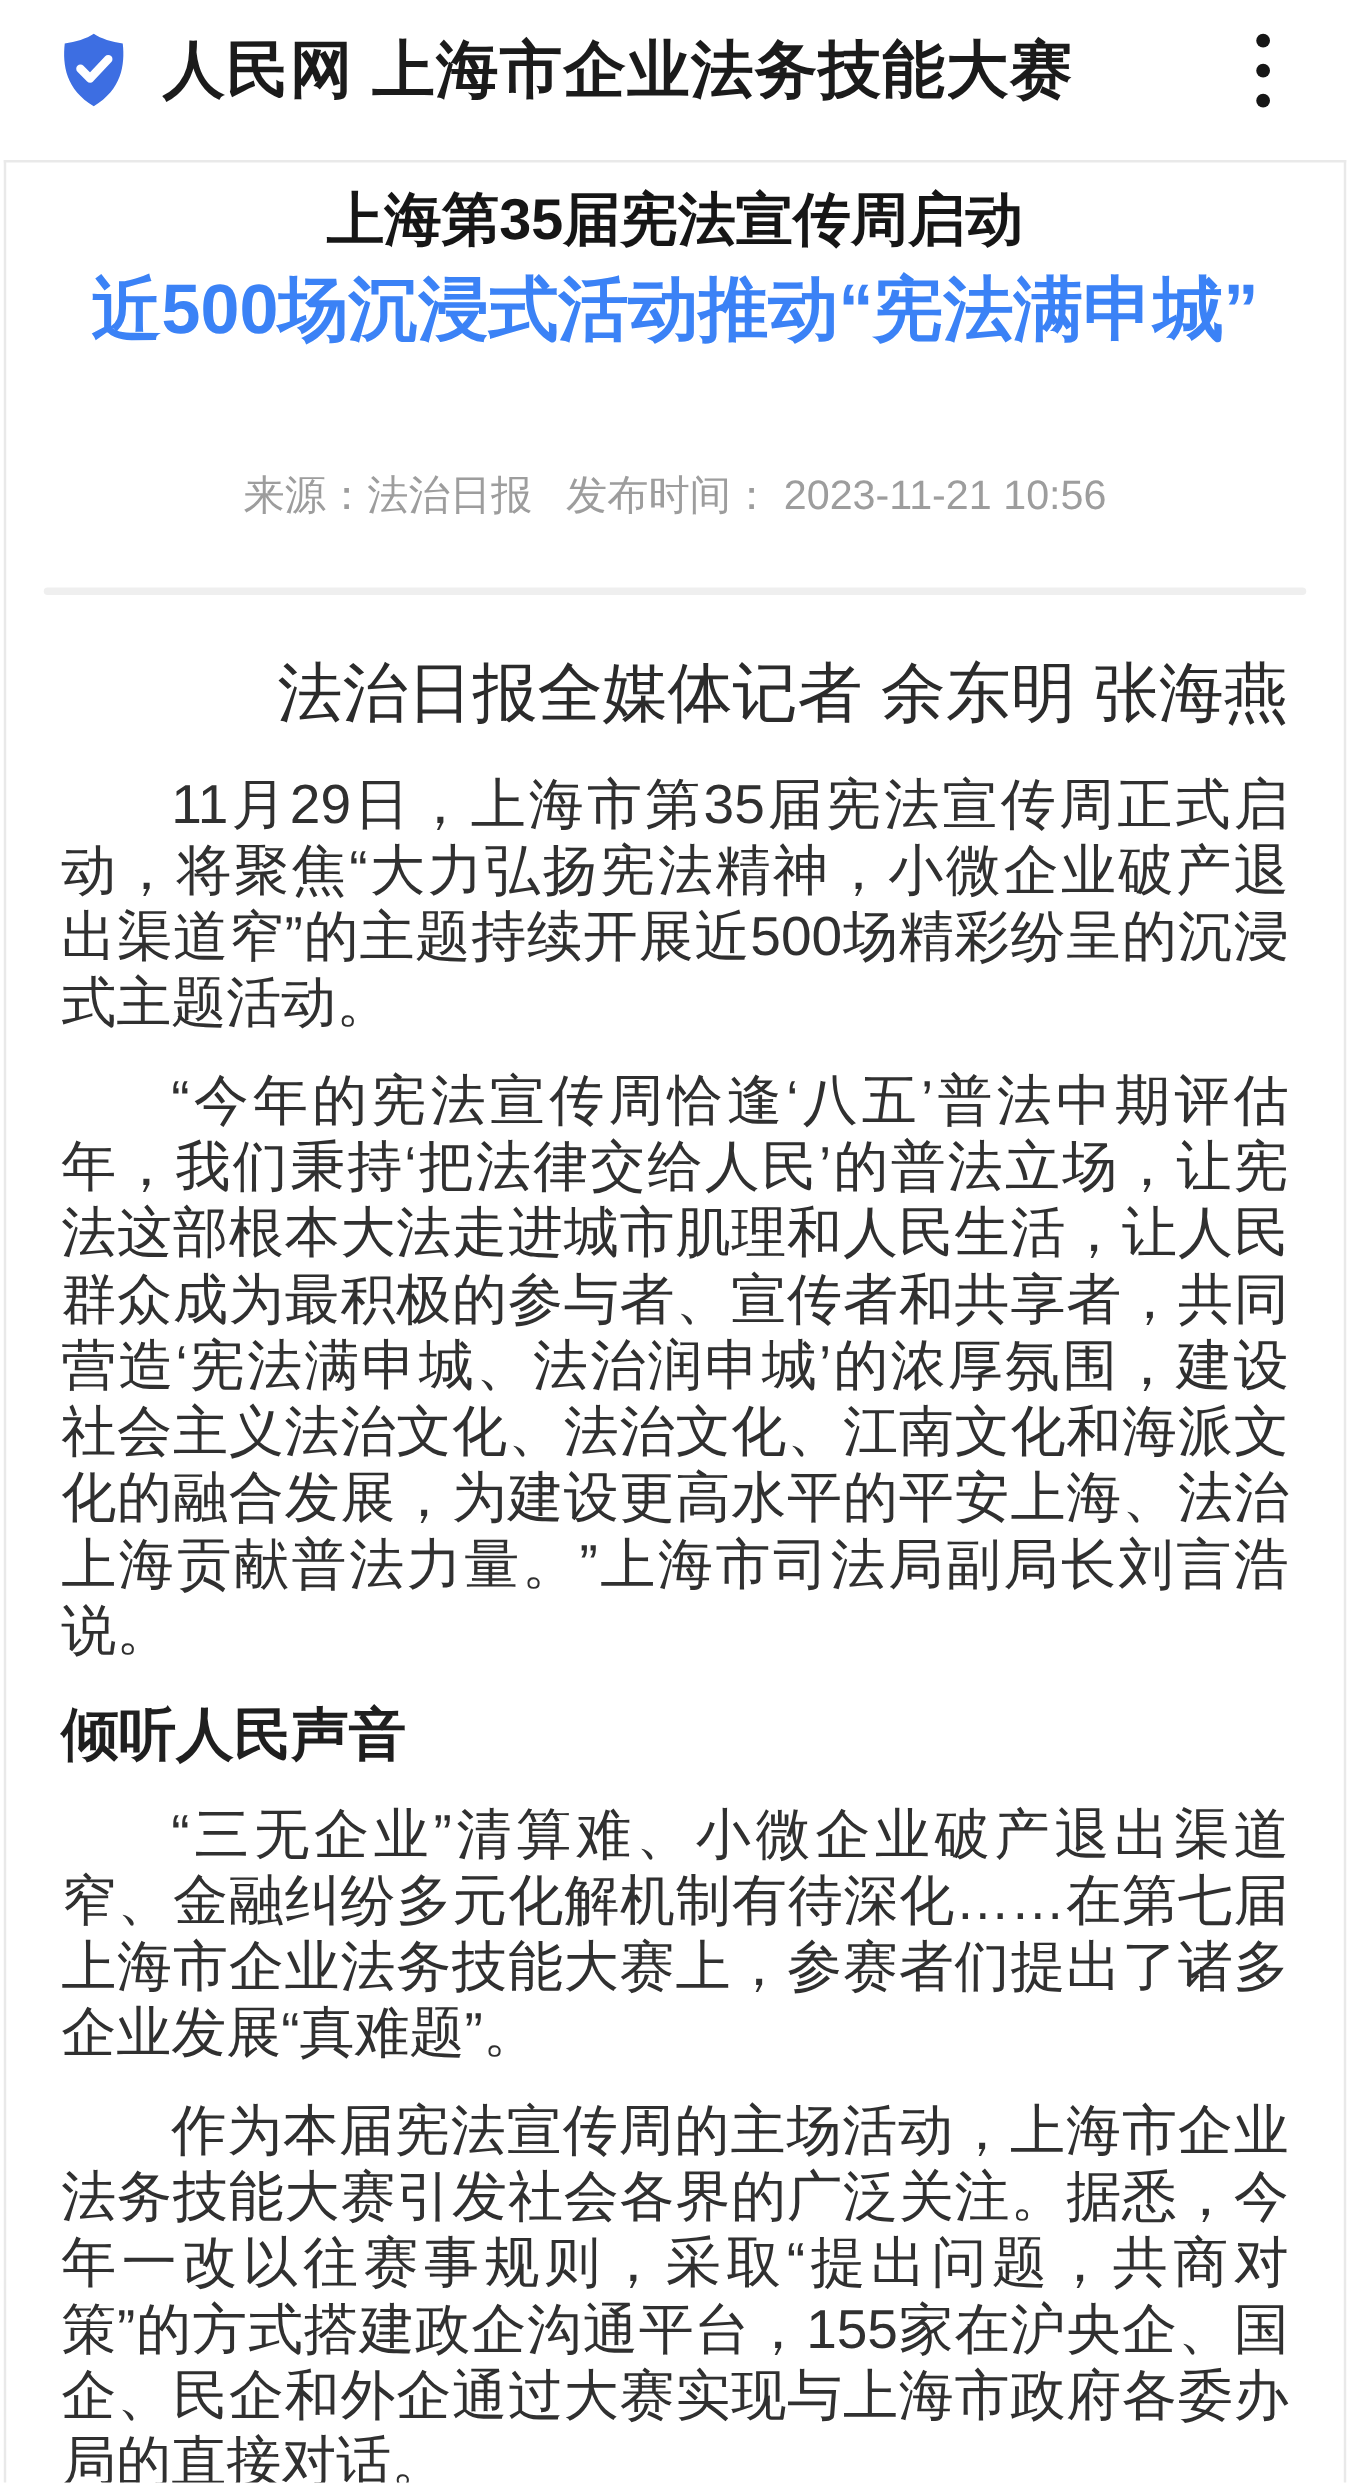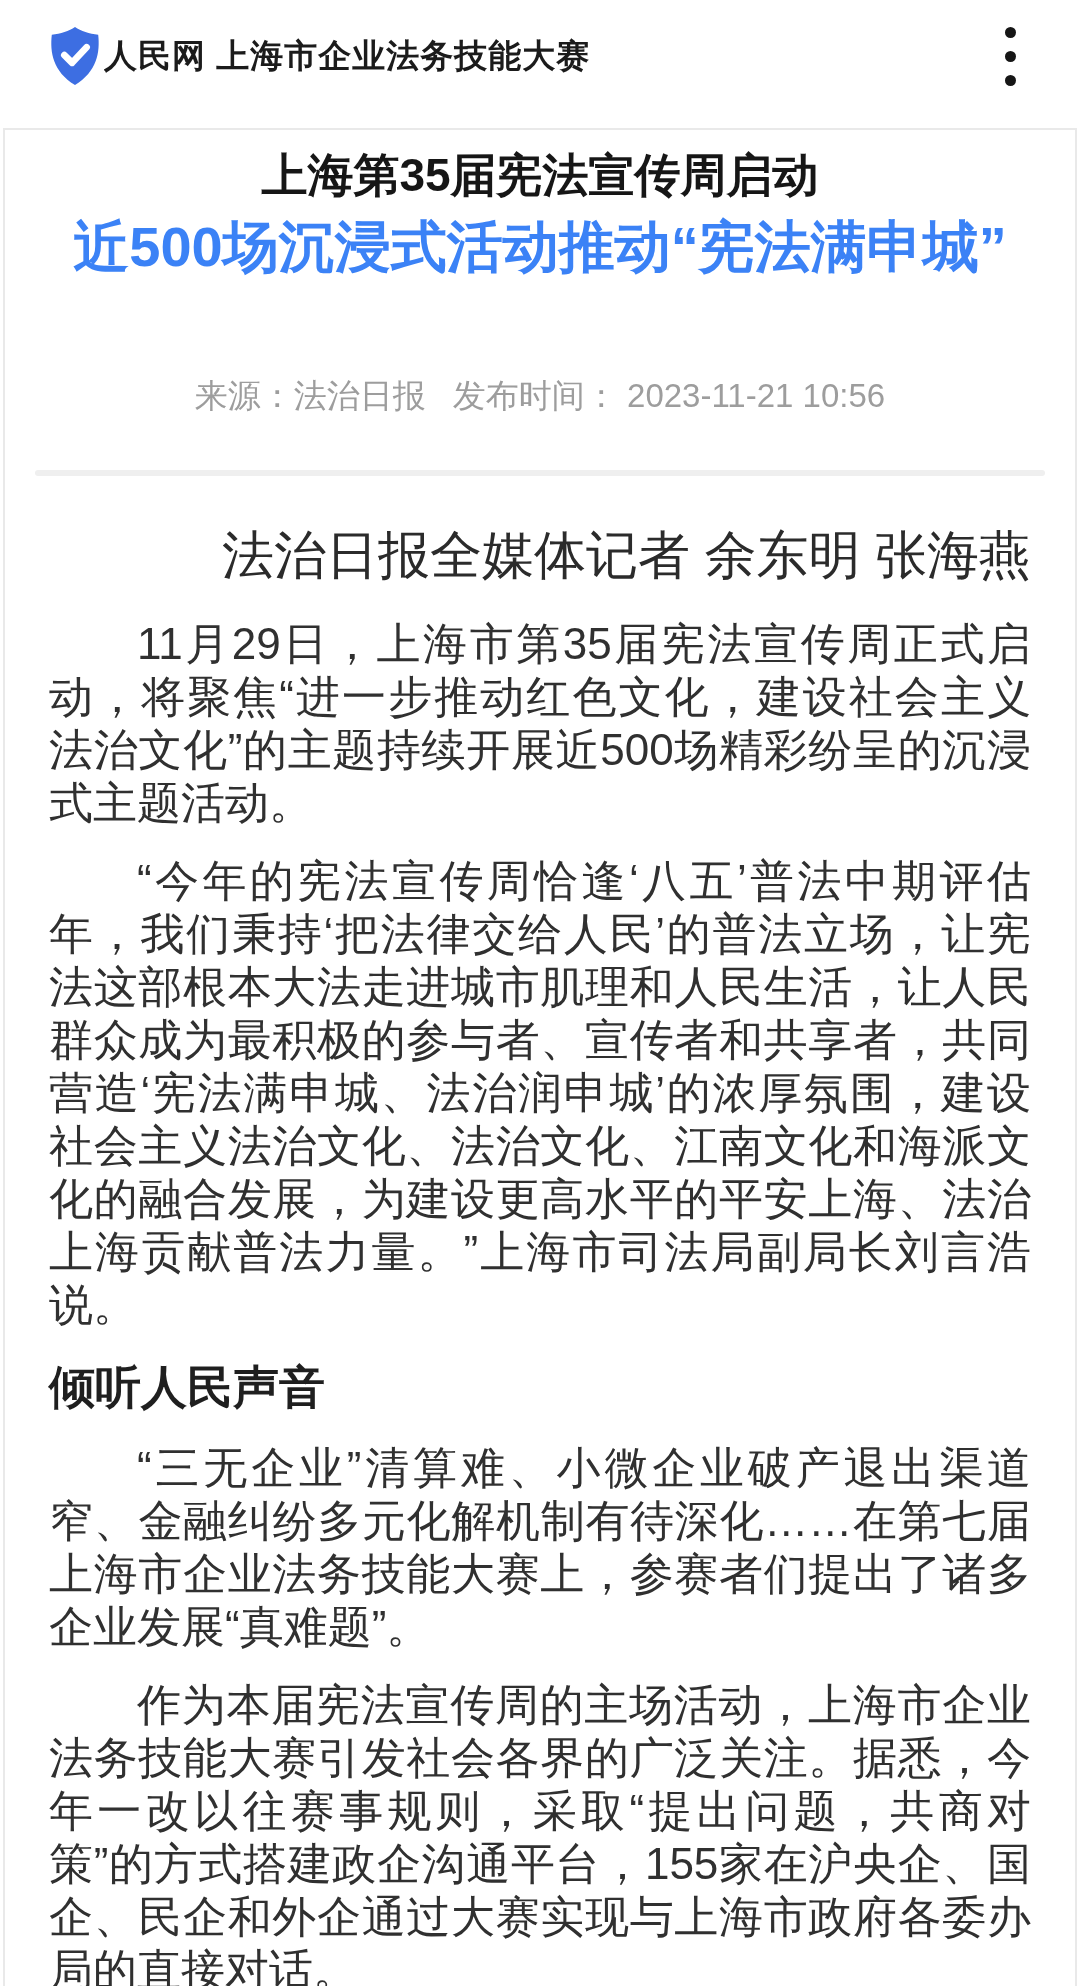--- a/index.html
+++ b/index.html
@@ -17,21 +17,22 @@
   .app-header {
     height: 112px;
     display: flex;
     align-items: center;
     padding: 0 54px 0 46px;
     box-sizing: border-box;
     background: #ffffff;
   }
   .badge-icon { width: 58px; height: 62px; flex: 0 0 auto; }
   .app-title {
-    font-size: 33px;
+    margin-left: 26px;
+    font-size: 50px;
     font-weight: 600;
     color: #1b1b1b;
     letter-spacing: 1px;
     flex: 1 1 auto;
     white-space: nowrap;
     overflow: hidden;
   }
   .kebab {
     display: flex;
     flex-direction: column;
@@ -144,21 +145,21 @@
   <div class="meta-row">
     <span>来源：法治日报</span>
     <span>发布时间： 2023-11-21 10:56</span>
   </div>
 
   <div class="separator"></div>
 
   <div class="article">
     <div class="byline">法治日报全媒体记者 余东明 张海燕</div>
 
-    <p>11月29日，上海市第35届宪法宣传周正式启动，将聚焦“进一步推动红色文化，建设社会主义法治文化”的主题持续开展近500场精彩纷呈的沉浸式主题活动。</p>
+    <p>11月29日，上海市第35届宪法宣传周正式启动，将聚焦“大力弘扬宪法精神，小微企业破产退出渠道窄”的主题持续开展近500场精彩纷呈的沉浸式主题活动。</p>
     <p>“今年的宪法宣传周恰逢‘八五’普法中期评估年，我们秉持‘把法律交给人民’的普法立场，让宪法这部根本大法走进城市肌理和人民生活，让人民群众成为最积极的参与者、宣传者和共享者，共同营造‘宪法满申城、法治润申城’的浓厚氛围，建设社会主义法治文化、法治文化、江南文化和海派文化的融合发展，为建设更高水平的平安上海、法治上海贡献普法力量。”上海市司法局副局长刘言浩说。</p>
 
     <div class="section-heading">倾听人民声音</div>
 
     <p>“三无企业”清算难、小微企业破产退出渠道窄、金融纠纷多元化解机制有待深化……在第七届上海市企业法务技能大赛上，参赛者们提出了诸多企业发展“真难题”。</p>
     <p>作为本届宪法宣传周的主场活动，上海市企业法务技能大赛引发社会各界的广泛关注。据悉，今年一改以往赛事规则，采取“提出问题，共商对策”的方式搭建政企沟通平台，155家在沪央企、国企、民企和外企通过大赛实现与上海市政府各委办局的直接对话。</p>
   </div>
 
 </div>
 

